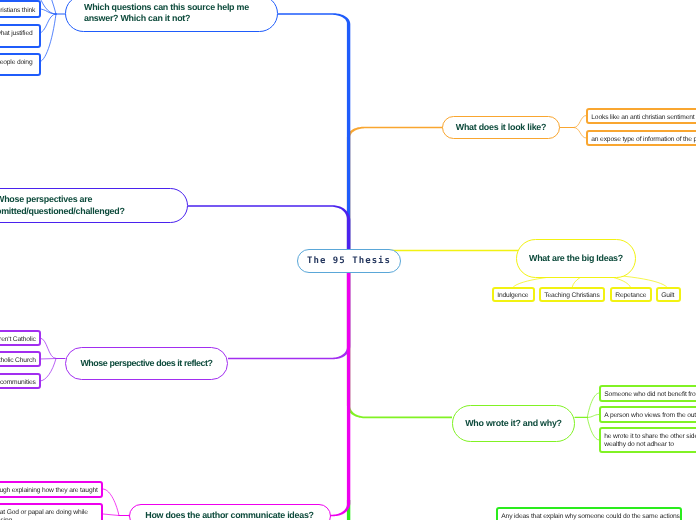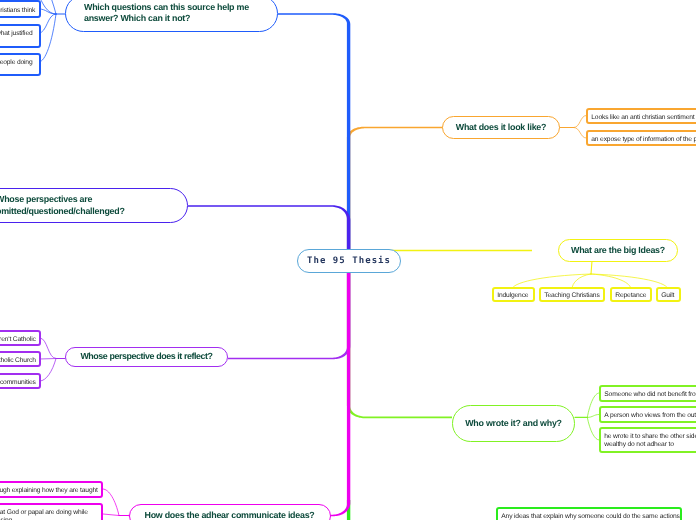--- a/index.html
+++ b/index.html
@@ -82,36 +82,36 @@
     </div>
     <div class="node leaf" id="q2c1" style="left: 586px; top: 108px; width: 175px; height: 16px; border-color: rgb(249, 166, 48); white-space: nowrap;">
       <span>Looks like an anti christian sentiment</span>
     </div>
     <div class="node leaf" id="q2c2" style="left: 586px; top: 130px; width: 175px; height: 16px; border-color: rgb(249, 166, 48); white-space: nowrap;">
       <span>an expose type of information of the p</span>
     </div>
     <div class="node main" id="q3" style="left: -23px; top: 188px; width: 211px; height: 35px; border-color: rgb(74, 34, 238); padding: 0px 10px 0px 18px; justify-content: flex-start;">
       <span>Whose perspectives are omitted/questioned/challenged?</span>
     </div>
-    <div class="node main" id="q4" style="left: 558px; top: 239px; width: 120px; height: 23px; border-color: rgb(242, 242, 18);">
+    <div class="node main" id="q4" style="left: 516px; top: 239px; width: 120px; height: 39px; border-color: rgb(242, 242, 18);">
       <span>What are the big Ideas?</span>
     </div>
     <div class="node leaf" id="q4c1" style="left: 492px; top: 287px; width: 43px; height: 15px; border-color: rgb(242, 242, 18); white-space: nowrap;">
       <span>Indulgence</span>
     </div>
     <div class="node leaf" id="q4c2" style="left: 539px; top: 287px; width: 66px; height: 15px; border-color: rgb(242, 242, 18); white-space: nowrap;">
       <span>Teaching Christians</span>
     </div>
     <div class="node leaf" id="q4c3" style="left: 610px; top: 287px; width: 42px; height: 15px; border-color: rgb(242, 242, 18); white-space: nowrap;">
       <span>Repetance</span>
     </div>
     <div class="node leaf" id="q4c4" style="left: 656px; top: 287px; width: 25px; height: 15px; border-color: rgb(242, 242, 18); white-space: nowrap;">
       <span>Guilt</span>
     </div>
-    <div class="node main" id="q5" style="left: 65px; top: 347px; width: 163px; height: 20px; border-color: rgb(162, 46, 240); letter-spacing: -0.42px;">
+    <div class="node main" id="q5" style="left: 65px; top: 347px; width: 163px; height: 33px; border-color: rgb(162, 46, 240); letter-spacing: -0.42px;">
       <span>Whose perspective does it reflect?</span>
     </div>
     <div class="node leaf" id="q5c1" style="left: -44px; top: 330px; width: 85px; height: 16px; border-color: rgb(162, 46, 240); justify-content: flex-end; white-space: nowrap;">
       <span>People who aren't Catholic</span>
     </div>
     <div class="node leaf" id="q5c2" style="left: -44px; top: 351px; width: 85px; height: 16px; border-color: rgb(162, 46, 240); justify-content: flex-end; white-space: nowrap;">
       <span>The Catholic Church</span>
     </div>
     <div class="node leaf" id="q5c3" style="left: -44px; top: 373px; width: 85px; height: 16px; border-color: rgb(162, 46, 240); justify-content: flex-end; white-space: nowrap;">
       <span>Religious communities</span>
@@ -122,21 +122,21 @@
     <div class="node leaf" id="q6c1" style="left: 599px; top: 385px; width: 155px; height: 17px; border-color: rgb(129, 242, 36); white-space: nowrap;">
       <span>Someone who did not benefit fro</span>
     </div>
     <div class="node leaf" id="q6c2" style="left: 599px; top: 406px; width: 155px; height: 17px; border-color: rgb(129, 242, 36); white-space: nowrap;">
       <span>A person who views from the out</span>
     </div>
     <div class="node leaf" id="q6c3" style="left: 599px; top: 427px; width: 126px; height: 26px; border-color: rgb(129, 242, 36); padding: 2.5px 3.3px 0px; align-items: flex-start;">
       <span>he wrote it to share the other side the wealthy do not adhear to</span>
     </div>
     <div class="node main" id="q7" style="left: 128.5px; top: 504px; width: 202px; height: 24px; border-color: rgb(238, 0, 238);">
-      <span>How does the adhear communicate ideas?</span>
+      <span>How does the author communicate ideas?</span>
     </div>
     <div class="node leaf" id="q7c1" style="left: -40px; top: 481px; width: 143px; height: 17px; border-color: rgb(238, 0, 238); justify-content: flex-end; white-space: nowrap;">
       <span>Through explaining how they are taught</span>
     </div>
     <div class="node leaf" id="q7c2" style="left: -40px; top: 503px; width: 143px; height: 24px; border-color: rgb(238, 0, 238); padding: 2.5px 3.3px 0px; align-items: flex-start;">
       <span>Showing what God or papal are doing while others are losing</span>
     </div>
     <div class="node leaf" id="q8c1" style="left: 496px; top: 507px; width: 186px; height: 17px; border-color: rgb(42, 236, 29); white-space: nowrap;">
       <span>Any ideas that explain why someone could do the same actions</span>
     </div>

